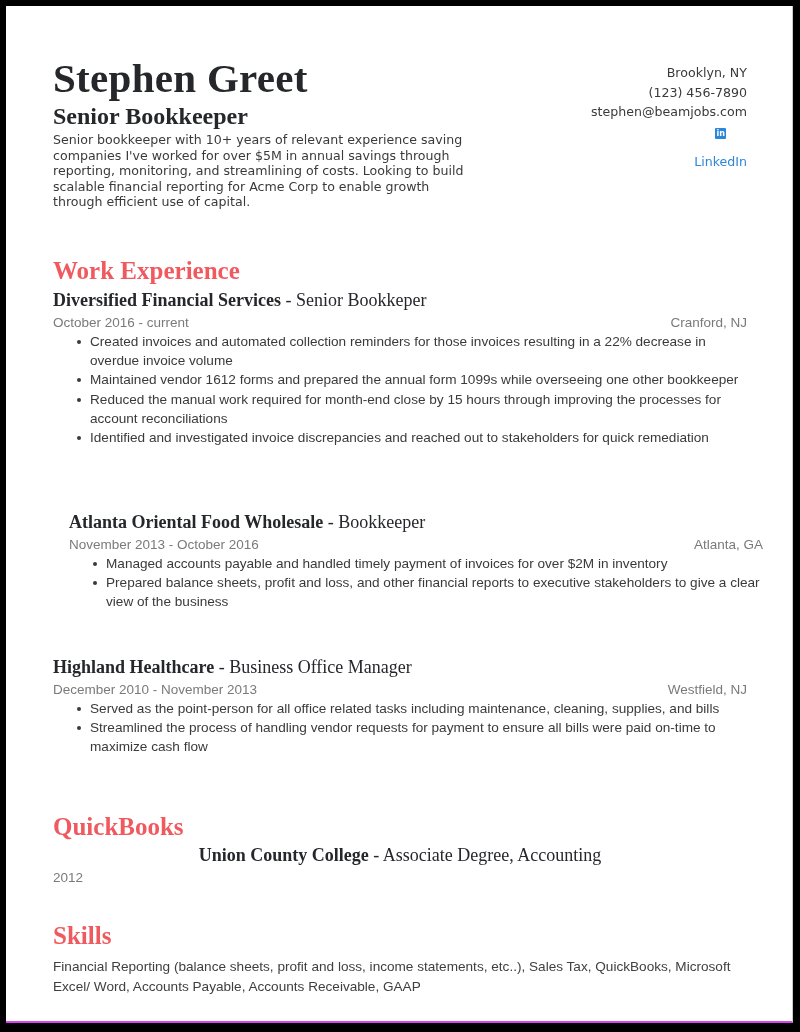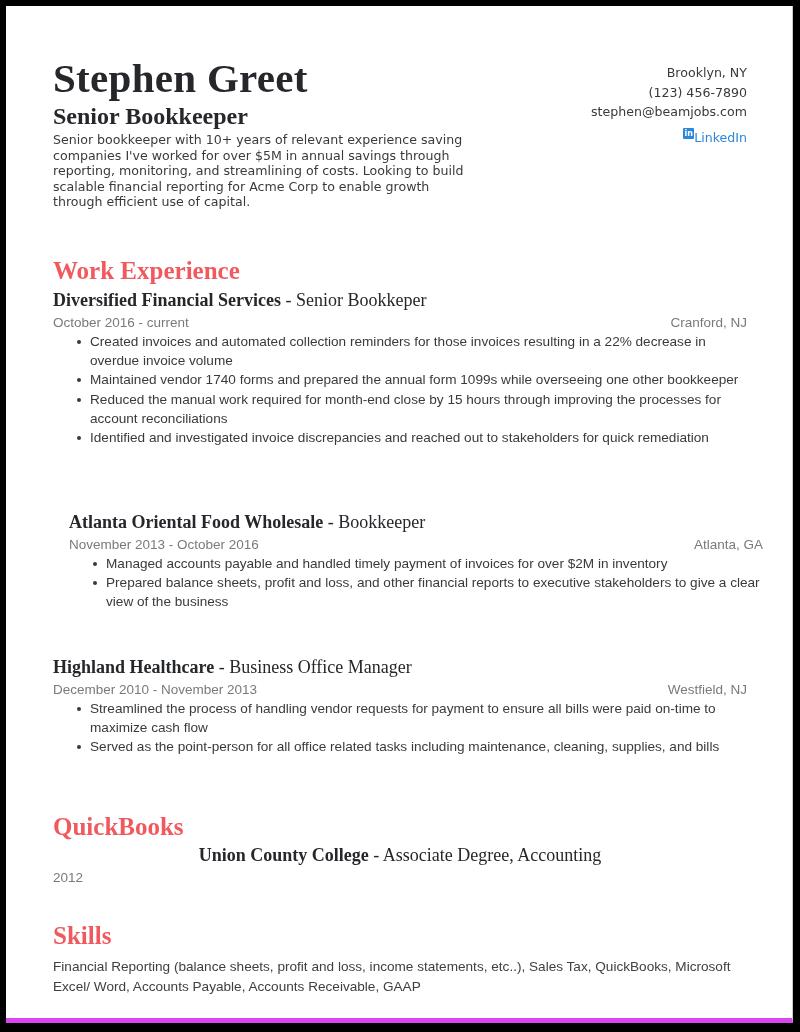--- a/index.html
+++ b/index.html
@@ -1,19 +1,19 @@
 <!DOCTYPE html>
 <html><head>
 <meta charset="utf-8">
 <style>
   * { box-sizing: border-box; margin: 0; padding: 0; }
   html, body { width: 800px; height: 1032px; background: #000; overflow: hidden; }
   .page {
     position: absolute; left: 6px; top: 6px; width: 787px; height: 1017px;
-    background: #fff; border-right: 1px solid #ccc; border-bottom: 5px solid #d946ef;
+    background: #fff; border-right: 1px solid #ccc; border-bottom: 2px solid #d946ef;
   }
   .content { position: absolute; left: 47px; top: 0; width: 694px; }
 
   .name {
     position: absolute; top: 48px; left: 0;
     font-family: "Liberation Serif", serif; font-weight: bold;
     font-size: 41px; color: #25272b; letter-spacing: 0.3px; line-height: 48px;
   }
   .headline {
     position: absolute; top: 96px; left: 0;
@@ -21,21 +21,21 @@
     font-size: 24px; color: #25272b; line-height: 28px;
   }
   .summary {
     position: absolute; top: 126px; left: 0; width: 420px;
     font-family: "DejaVu Sans", sans-serif; font-size: 12.6px; line-height: 15.5px; color: #3a3a3a;
   }
   .contact {
     position: absolute; top: 57px; right: 0; text-align: right;
     font-family: "DejaVu Sans", sans-serif; font-size: 12.6px; line-height: 19.5px; color: #3a3a3a;
   }
-  .contact .linkedin { color: #2d87d9; text-decoration: none; display: inline-flex; gap: 0; }
+  .contact .linkedin { color: #2d87d9; text-decoration: none; display: inline-flex; align-items: center; gap: 13px; flex-direction: column; }
   .li-icon {
     display: inline-block; width: 11px; height: 11px; background: #2d87d9; color: #fff;
     font-family: "DejaVu Sans", sans-serif; font-weight: bold; font-size: 8px; line-height: 11px;
     text-align: center; border-radius: 1px;
   }
 
   .section-title {
     position: absolute; left: 0;
     font-family: "Liberation Serif", serif; font-weight: bold;
     font-size: 25px; color: #f05a5f; line-height: 30px;
@@ -91,21 +91,21 @@
     <div class="job" style="top:283px;">
       <div class="job-head">
         <span class="org">Diversified Financial Services</span><span> - </span><span>Senior Bookkeper</span>
       </div>
       <div class="meta">
         <span>October 2016 - current</span>
         <span>Cranford, NJ</span>
       </div>
       <ul class="bullets">
         <li>Created invoices and automated collection reminders for those invoices resulting in a 22% decrease in overdue invoice volume</li>
-        <li>Maintained vendor 1740 forms and prepared the annual form 1099s while overseeing one other bookkeeper</li>
+        <li>Maintained vendor 1612 forms and prepared the annual form 1099s while overseeing one other bookkeeper</li>
         <li>Reduced the manual work required for month-end close by 15 hours through improving the processes for account reconciliations</li>
         <li>Identified and investigated invoice discrepancies and reached out to stakeholders for quick remediation</li>
       </ul>
     </div>
 
     <div class="job" style="top:505px;margin-left:16px;">
       <div class="job-head">
         <span class="org">Atlanta Oriental Food Wholesale</span><span> - </span><span>Bookkeeper</span>
       </div>
       <div class="meta">
@@ -120,22 +120,22 @@
 
     <div class="job" style="top:650px;">
       <div class="job-head">
         <span class="org">Highland Healthcare</span><span> - </span><span>Business Office Manager</span>
       </div>
       <div class="meta">
         <span>December 2010 - November 2013</span>
         <span>Westfield, NJ</span>
       </div>
       <ul class="bullets">
+        <li>Served as the point-person for all office related tasks including maintenance, cleaning, supplies, and bills</li>
         <li>Streamlined the process of handling vendor requests for payment to ensure all bills were paid on-time to maximize cash flow</li>
-        <li>Served as the point-person for all office related tasks including maintenance, cleaning, supplies, and bills</li>
       </ul>
     </div>
 
     <div class="section-title" style="top:806px;">QuickBooks</div>
     <div class="job" style="top:838px;text-align:center;">
       <div class="job-head">
         <span class="org">Union County College</span><span> - </span><span>Associate Degree, Accounting</span>
       </div>
       <div class="meta">
         <span>2012</span>

